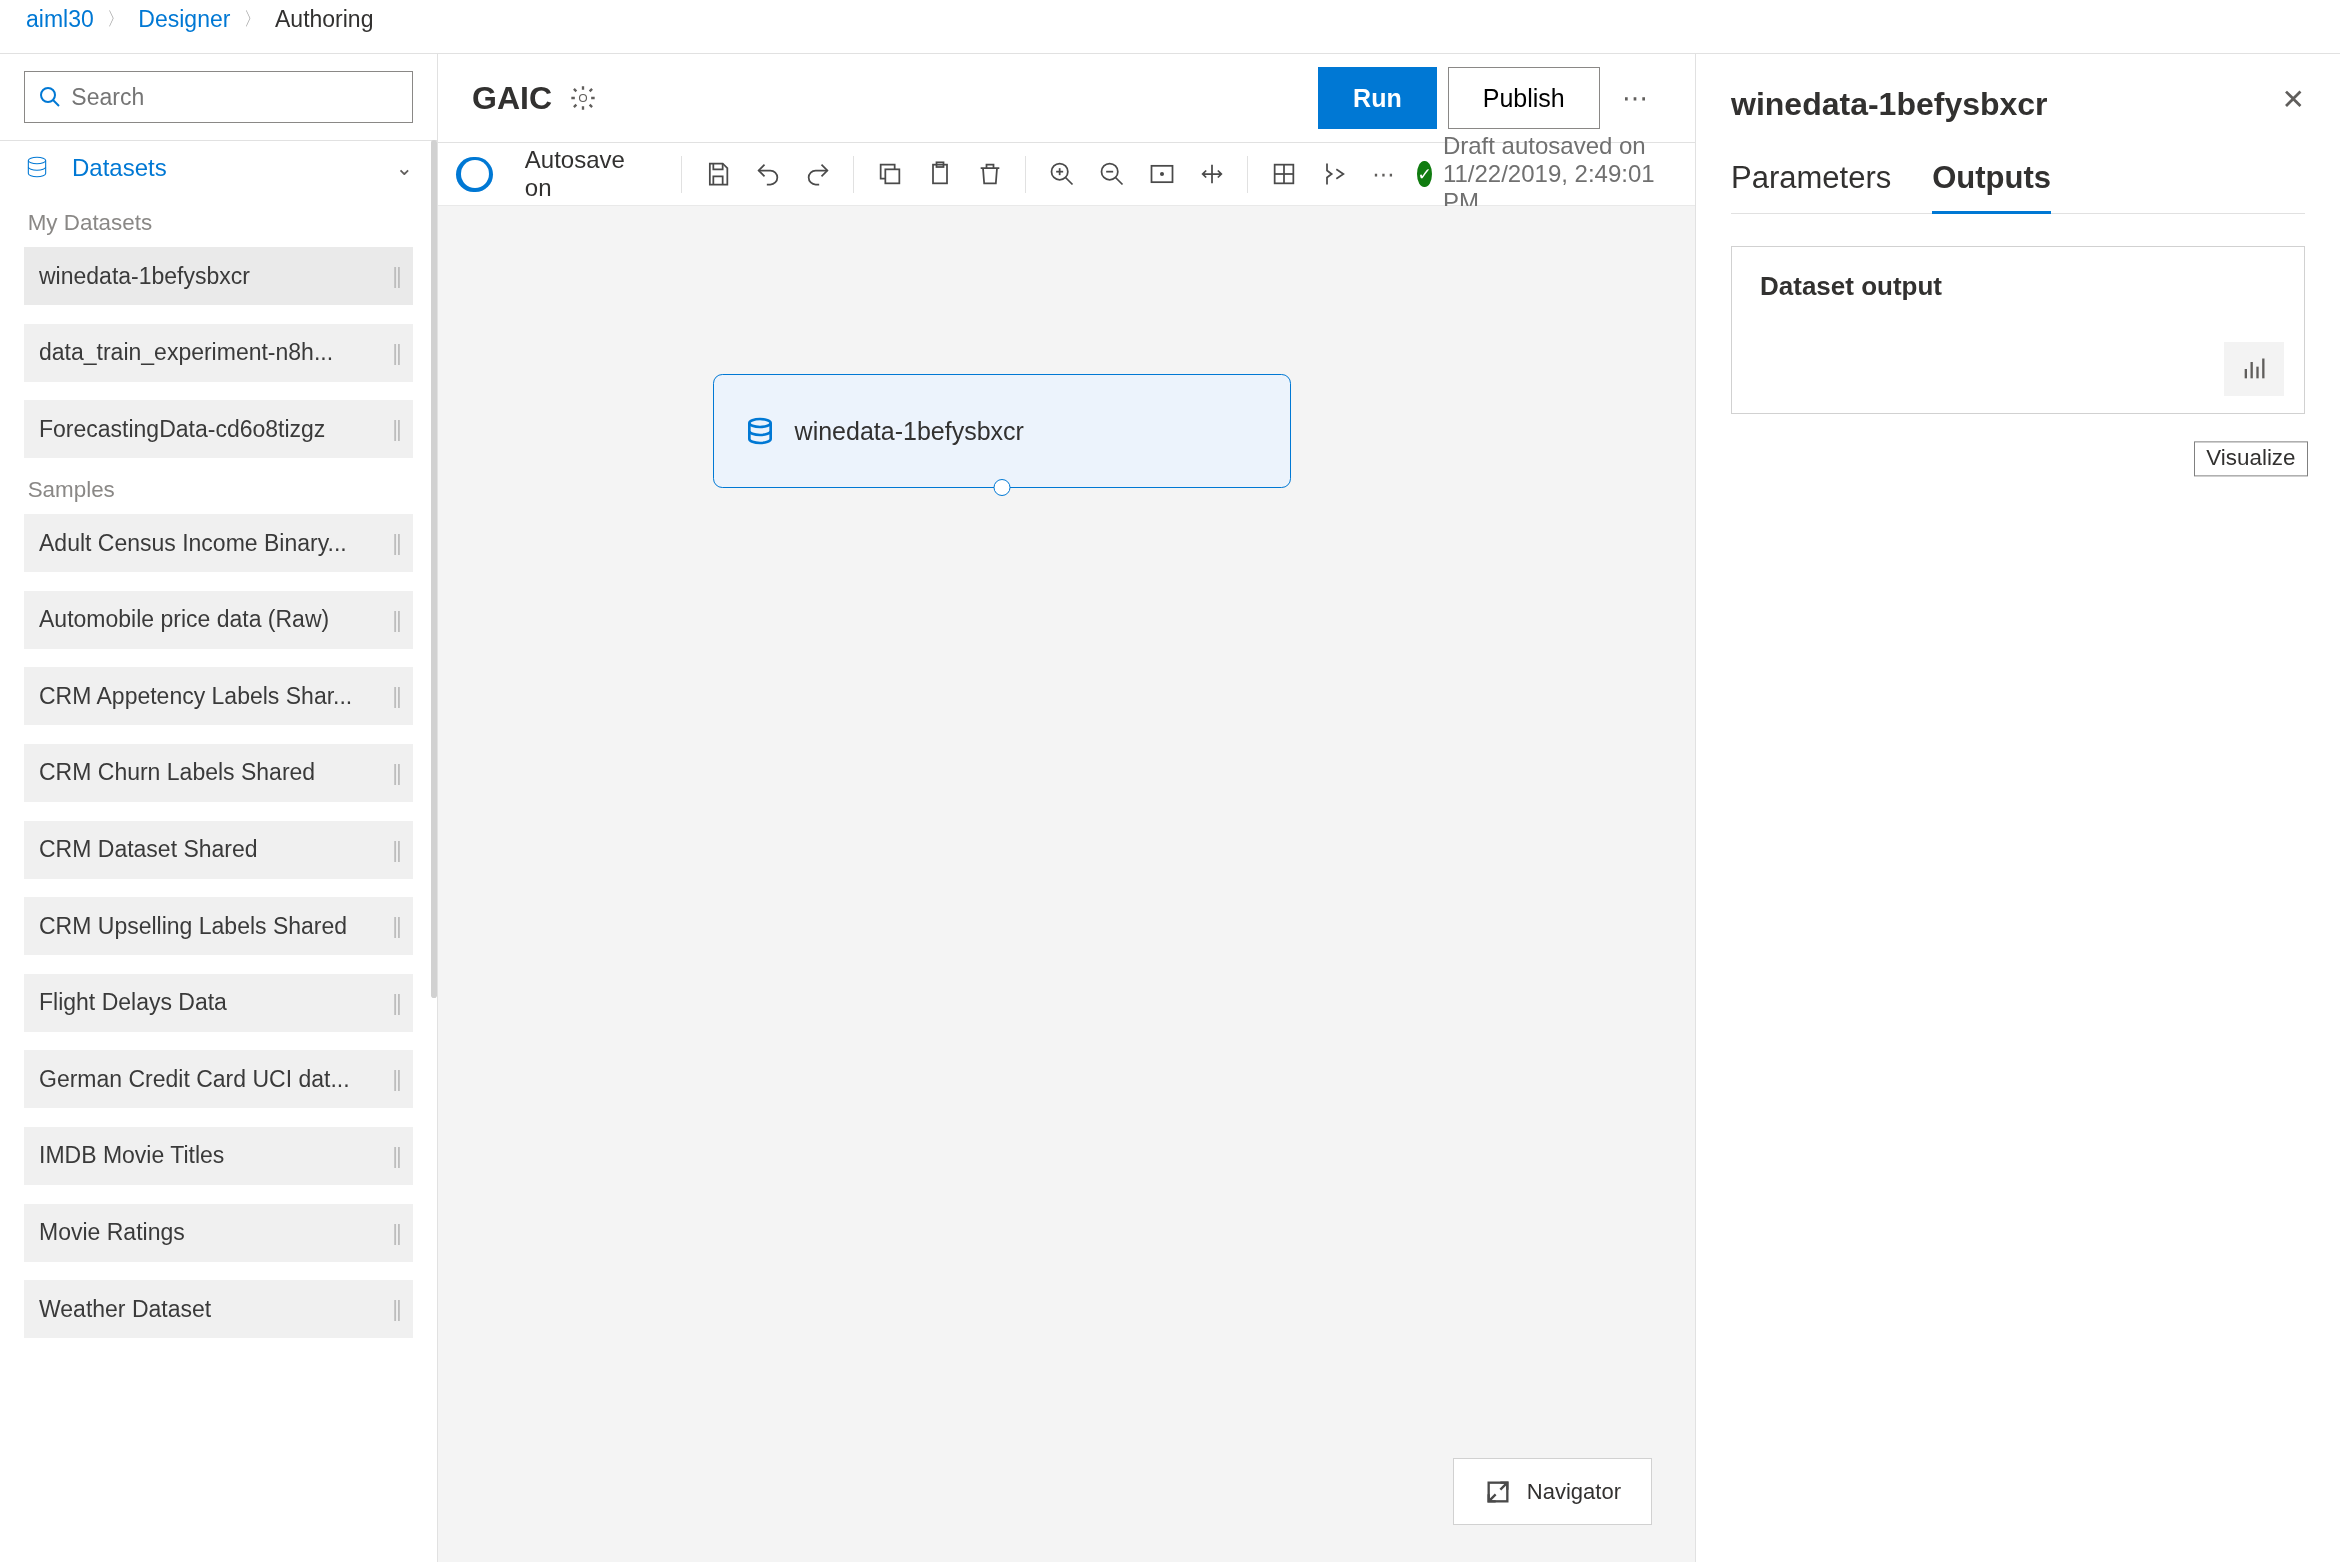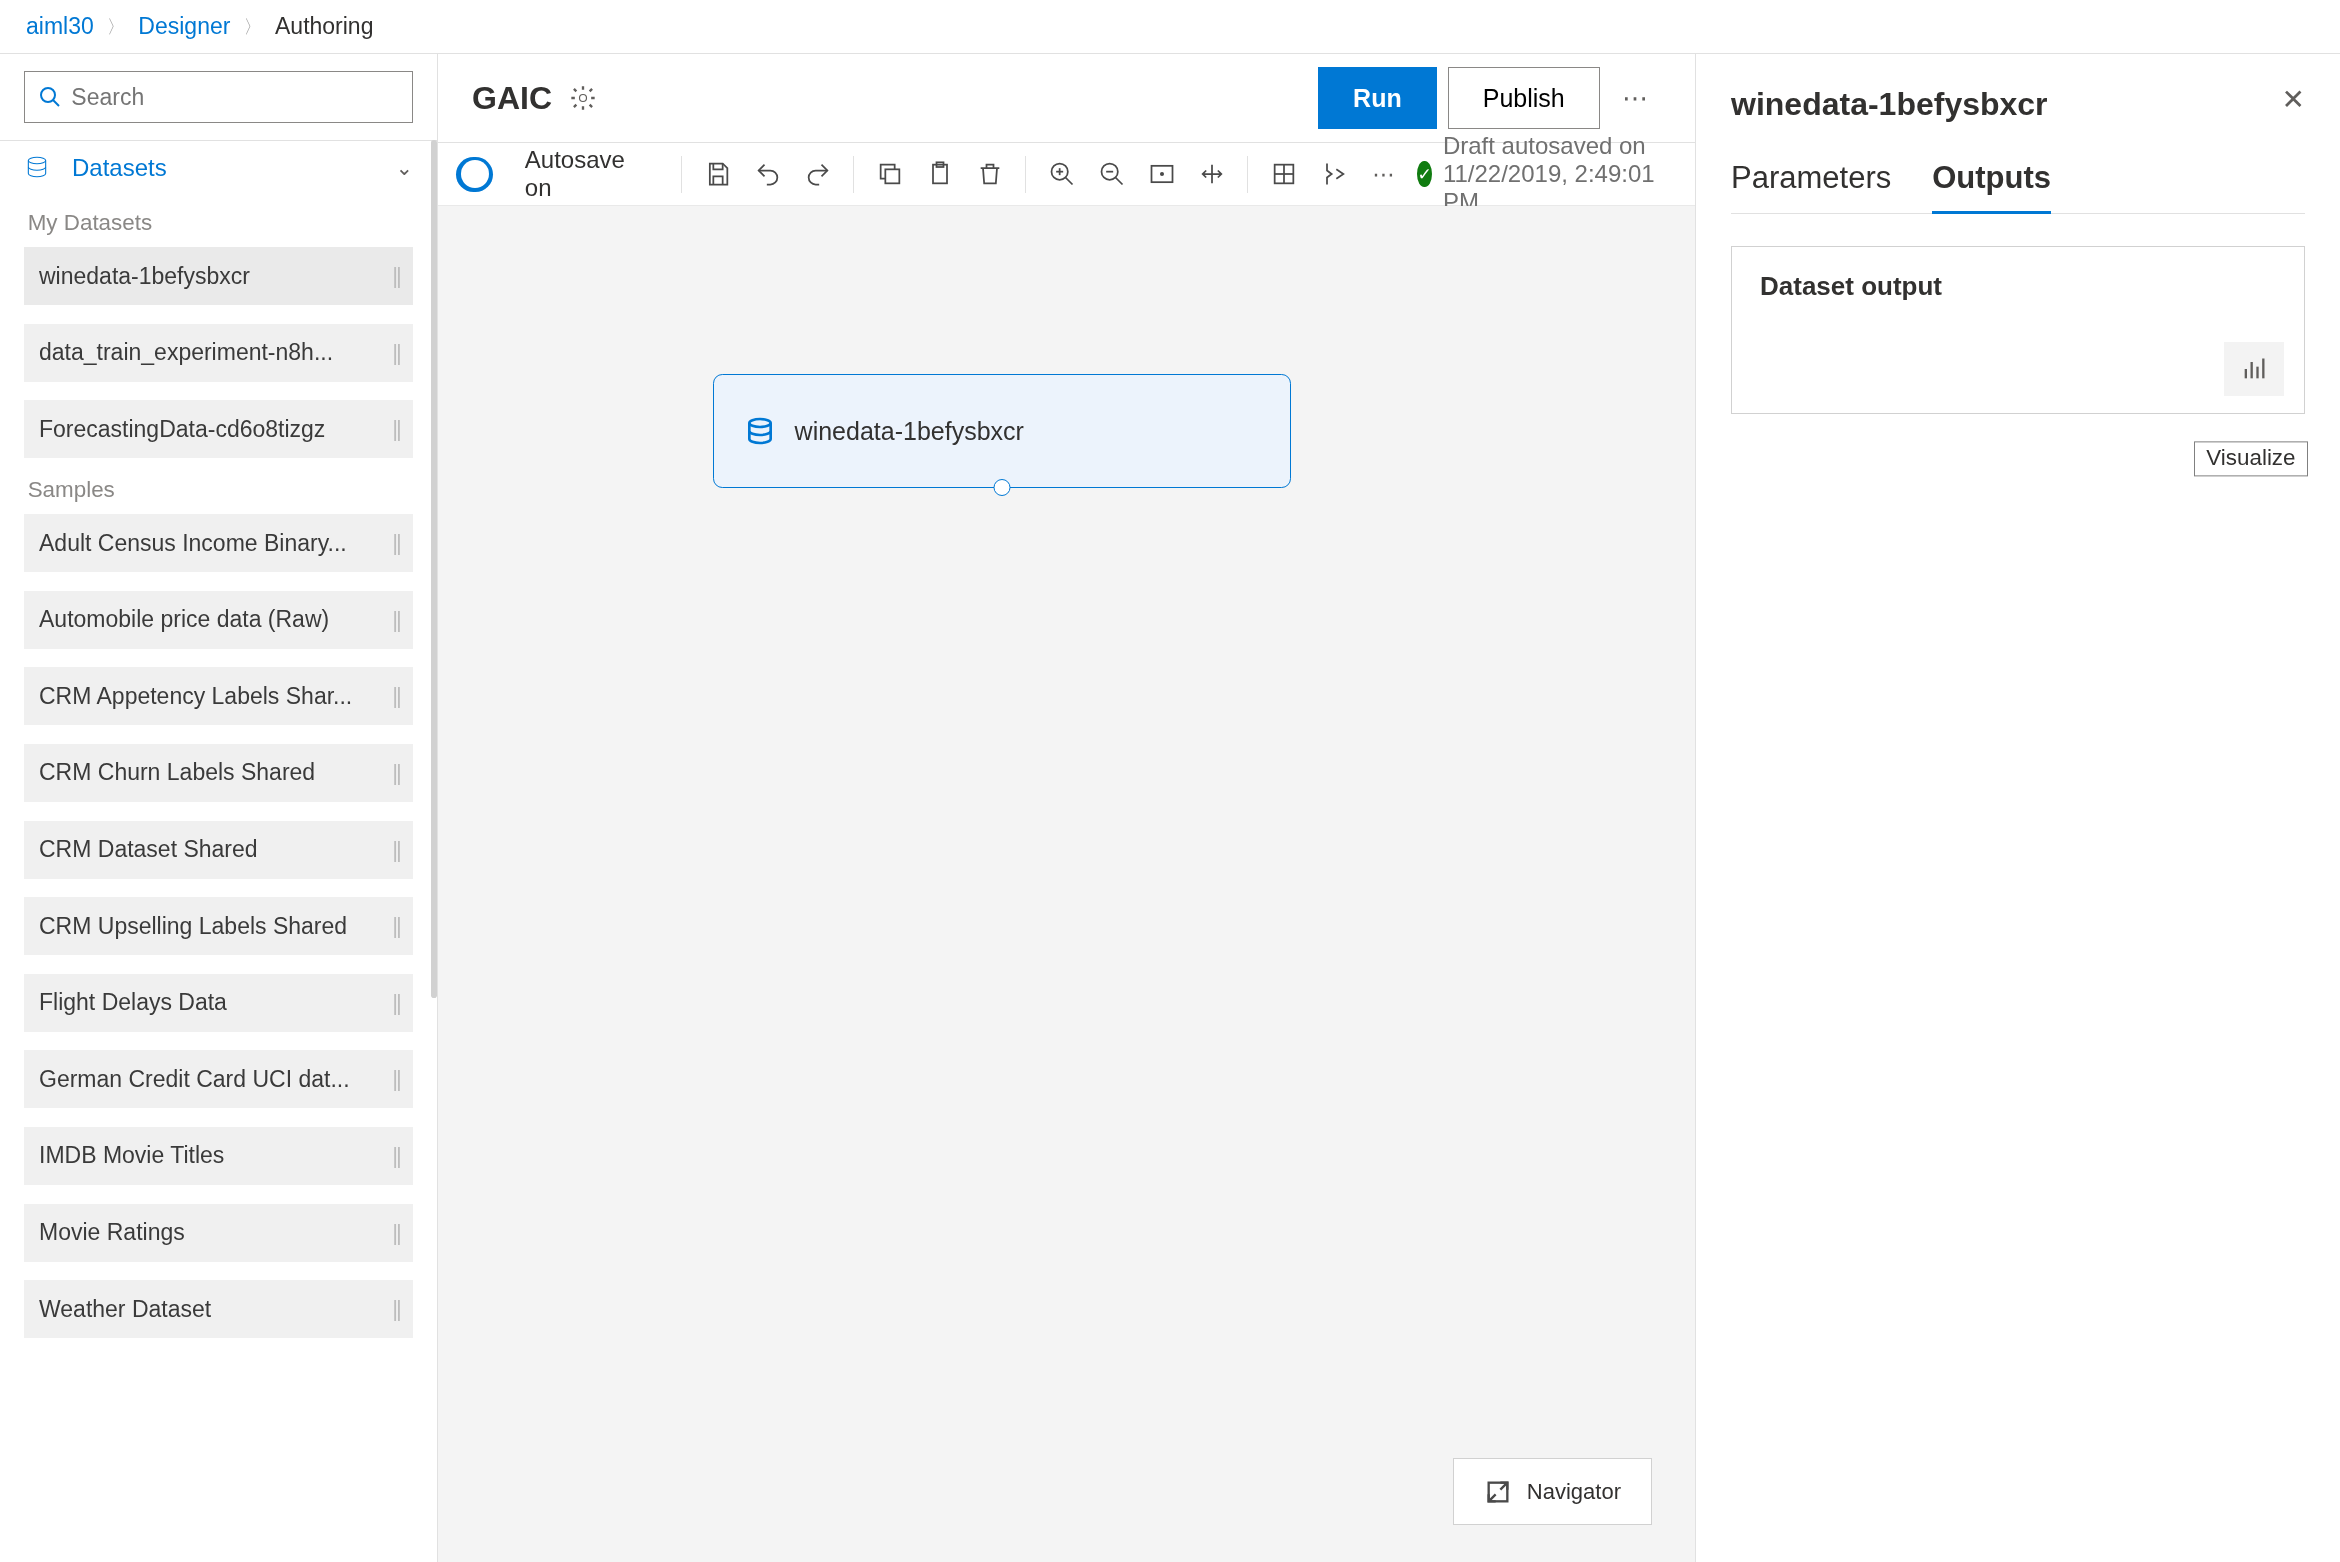--- a/index.html
+++ b/index.html
@@ -1,21 +1,21 @@
 <!DOCTYPE html>
 <html style="font-size:15px"><head>
 <meta charset="utf-8">
 <style>
   * { box-sizing: border-box; margin: 0; padding: 0; }
   html, body { height: 100%; font-family: "Segoe UI", -apple-system, sans-serif; color: #323130; }
   body { display: flex; flex-direction: column; overflow: hidden; }
 
   
   .breadcrumb {
-    height: 54px; display: flex; align-items: center; gap: 13px;
+    height: 54px; display: flex; gap: 13px;
     padding: 6px 26px; font-size: 23px; border-bottom: 0.9px solid #e1e1e1;
   }
   .breadcrumb a { color: #0078d4; text-decoration: none; }
   .breadcrumb .chev { color: #a6a6a6; font-size: 18.6px; }
 
   
   .main { flex: 1; display: flex; min-height: 0; }
 
   
   .palette {

